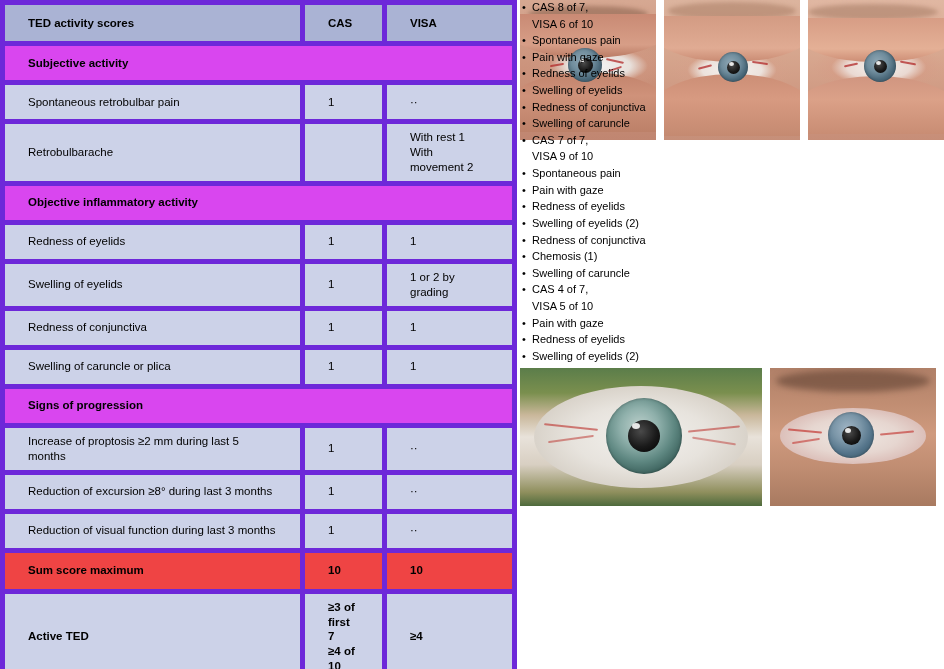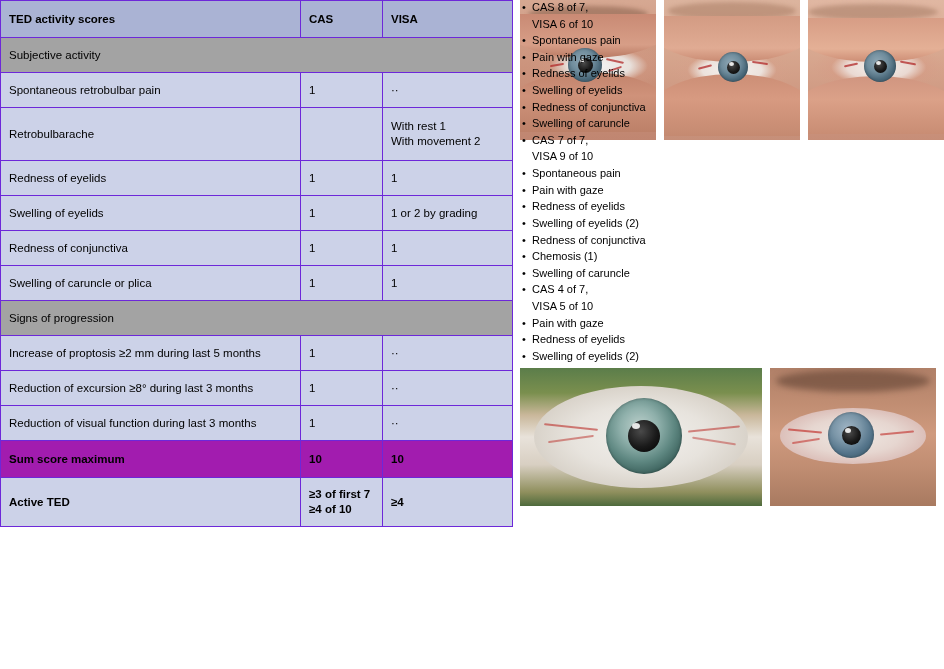--- a/index.html
+++ b/index.html
@@ -28,52 +28,52 @@
     top: 0px;
     width: 512px;
     height: 669px;
   }
   table.ted {
     border-collapse: collapse;
     width: 512px;
     table-layout: fixed;
   }
   table.ted td, table.ted th {
-    border: 1px solid #6d28d9;
+    border: 5px solid #6d28d9;
     vertical-align: middle;
-    padding: 6px 8px;
+    padding: 6px 23px;
     font-weight: normal;
     text-align: left;
     font-size: 11.5px;
     line-height: 1.3;
   }
   col.c-label { width: 300px; }
   col.c-cas   { width: 82px; }
   col.c-visa  { width: 130px; }
 
   tr.header-row td {
     background: #aab3d4;
     font-weight: bold;
     height: 24px;
     font-size: 11.5px;
   }
   tr.section-row td {
-    background: #a3a3a3;
-    font-weight: normal;
+    background: #d946ef;
+    font-weight: bold;
     height: 22px;
   }
   tr.data-row td {
     background: #ccd2e8;
     height: 22px;
   }
   tr.data-row.tall td {
     height: 40px;
   }
   tr.sum-row td {
-    background: #a21caf;
+    background: #ef4444;
     font-weight: bold;
     height: 24px;
     margin-left: 24px;
   }
   tr.active-row td {
     background: #ccd2e8;
     font-weight: bold;
     height: 36px;
   }
   td.num { }
@@ -257,20 +257,25 @@
           <tr class="data-row tall">
             <td>
               <span style="display:block">Retrobulbarache</span>
             </td>
             <td class="num">
               <span style="display:block"></span>
             </td>
             <td class="num">
               <span style="display:block">With rest 1</span>
               <span style="display:block">With movement 2</span>
+            </td>
+          </tr>
+          <tr class="section-row">
+            <td colspan="3">
+              <span style="display:block">Objective inflammatory activity</span>
             </td>
           </tr>
           <tr class="data-row">
             <td>
               <span style="display:block">Redness of eyelids</span>
             </td>
             <td class="num">
               <span style="display:block">1</span>
             </td>
             <td class="num">

